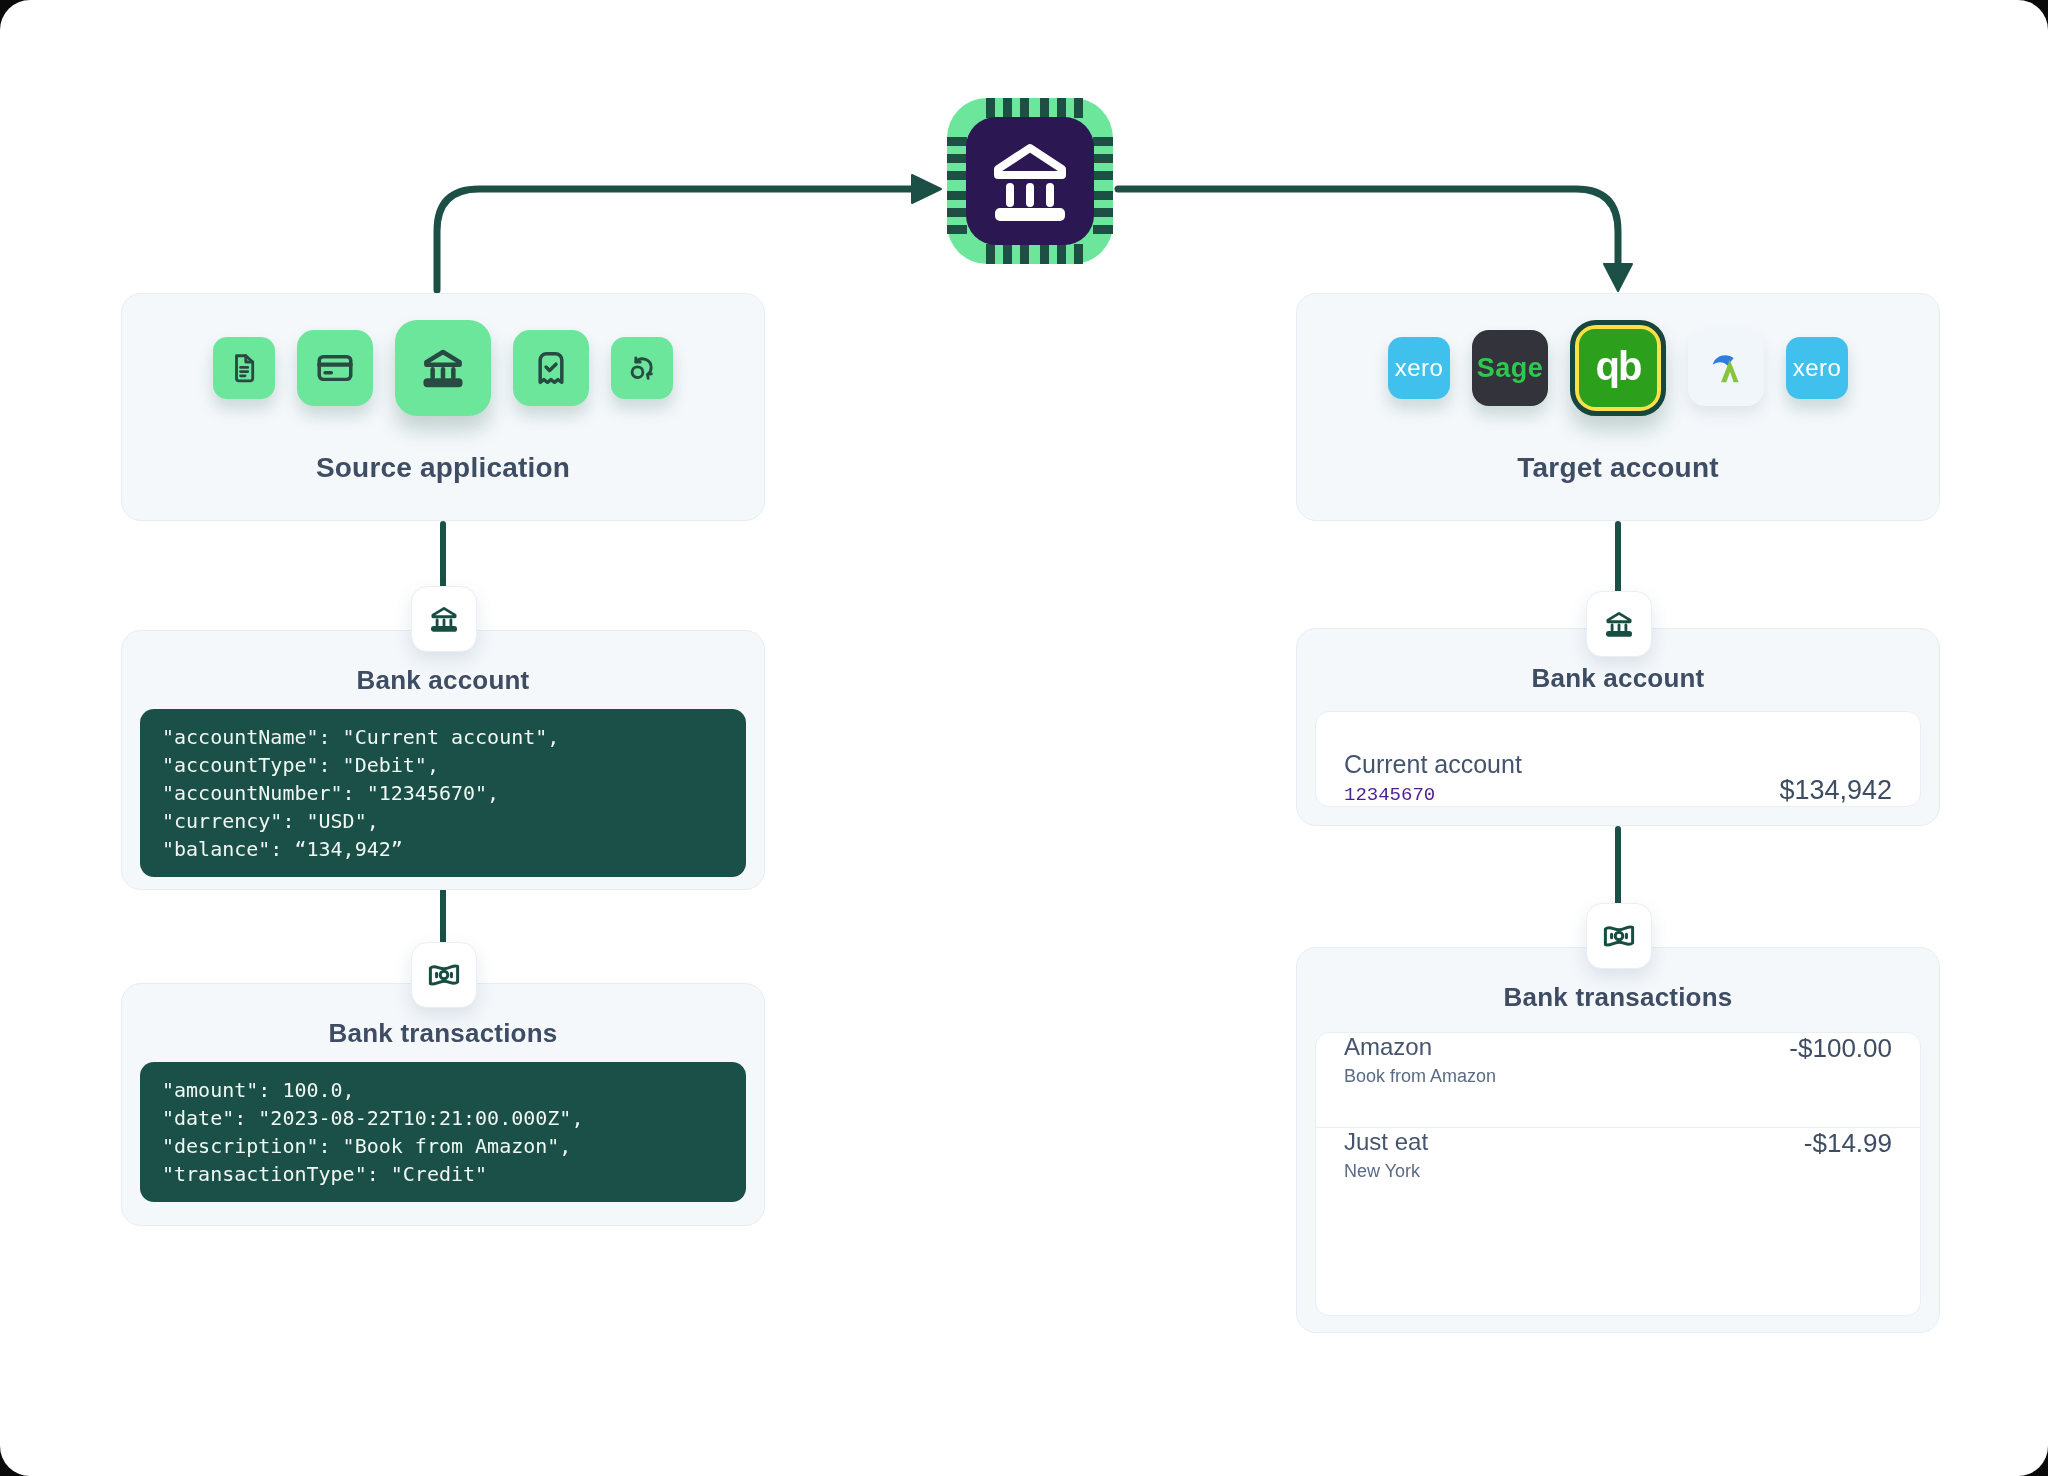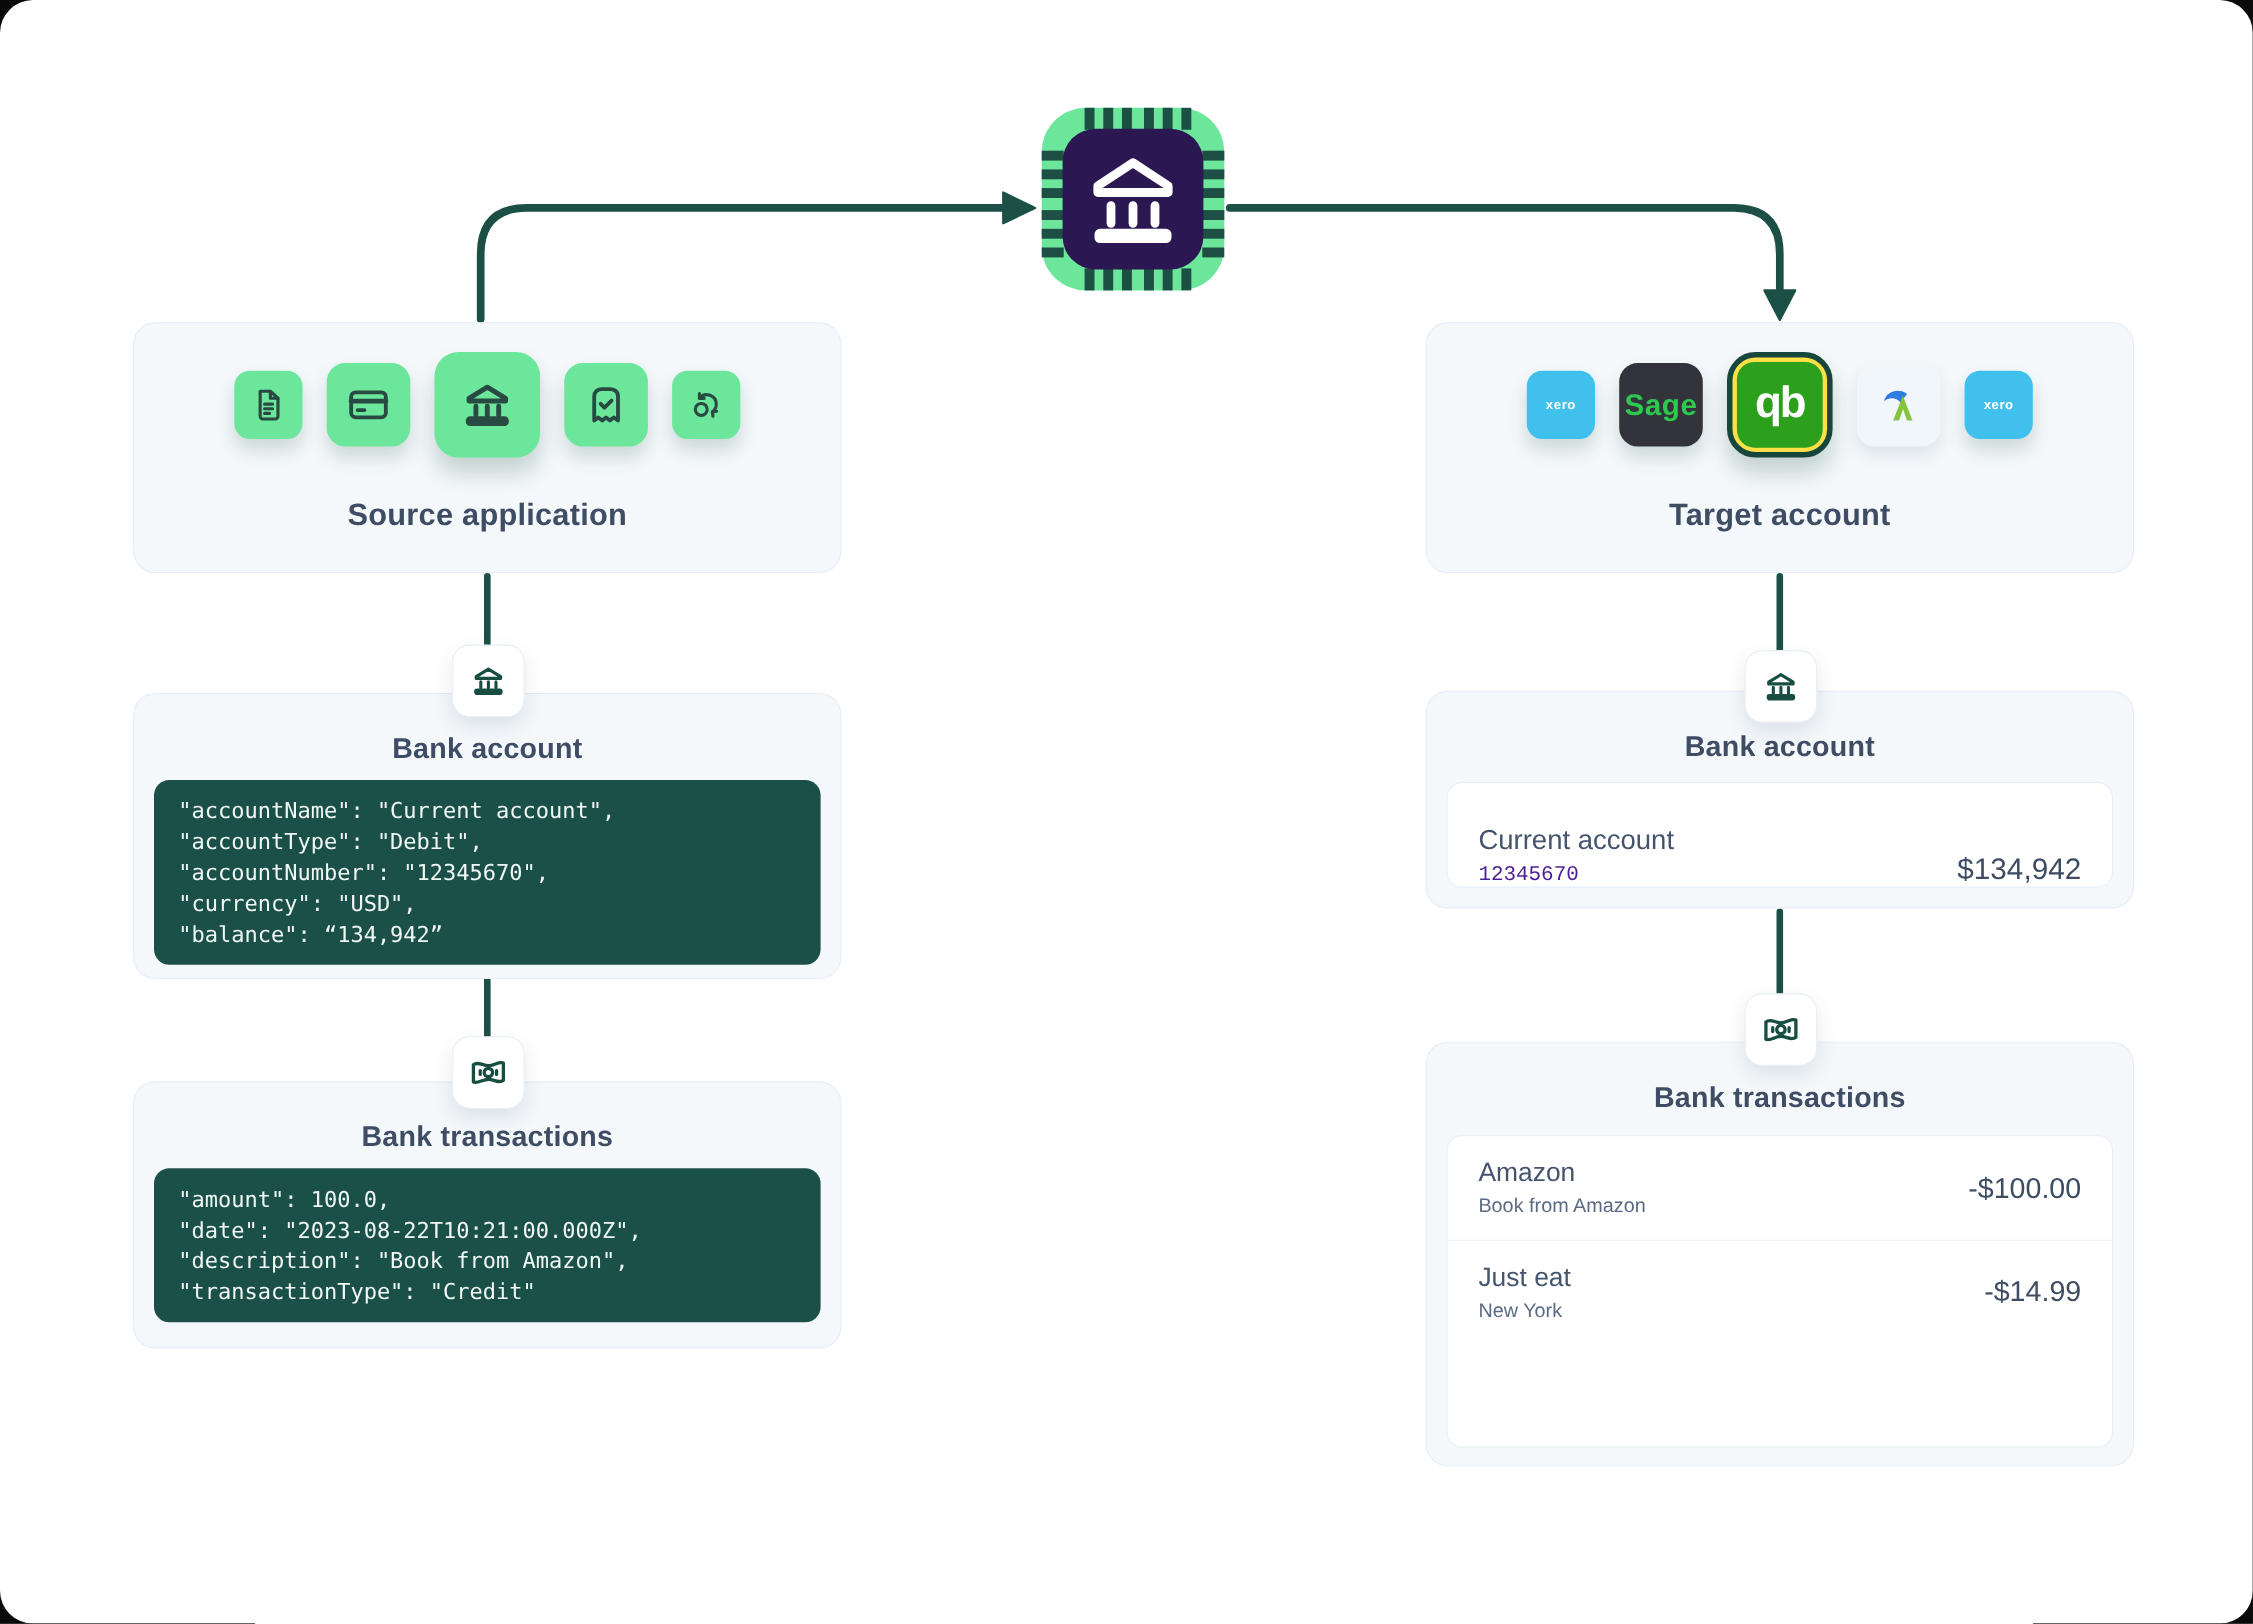--- a/index.html
+++ b/index.html
@@ -18,21 +18,21 @@
   .panel h3{margin:34px 0 0;text-align:center;font-size:26px;font-weight:bold;color:#3e4c64;letter-spacing:.2px;}
   .tile-row{height:100px;margin-top:24px;display:flex;gap:22px;justify-content:center;align-items:center;}
   .tile{
     display:flex;align-items:center;justify-content:center;box-sizing:border-box;
     background:#6ce69b;border-radius:16px;box-shadow:0 10px 16px rgba(23,77,60,.18);
   }
   .t62{width:62px;height:62px;border-radius:14px;}
   .t76{width:76px;height:76px;border-radius:17px;}
   .t96{width:96px;height:96px;border-radius:22px;box-shadow:0 14px 20px rgba(23,77,60,.22);}
   .tile svg{display:block;}
-  .tile-xero{background:#3fc0ed;color:#fff;font-weight:bold;font-size:12px;letter-spacing:.5px;}
+  .tile-xero{background:#3fc0ed;color:#fff;font-weight:normal;font-size:24px;letter-spacing:.5px;}
   .tile-sage{background:#32333b;color:#2ec84e;font-weight:bold;font-size:27px;letter-spacing:.5px;}
   .tile-fa{background:#f1f6fb;box-shadow:0 8px 14px rgba(70,95,120,.12);}
   .tile-qb{background:#fde047;border:5px solid #17463c;border-radius:26px;box-shadow:0 14px 20px rgba(23,77,60,.22);}
   .qb-core{width:78px;height:78px;border-radius:16px;background:#2ca01c;color:#fff;display:flex;
            align-items:center;justify-content:center;font-size:40px;font-weight:bold;letter-spacing:-2px;padding-bottom:4px;box-sizing:border-box;}
   
   .code{
     position:absolute;left:18px;right:18px;background:#1a5047;border-radius:14px;
     padding:14px 22px;font-family:"DejaVu Sans Mono",monospace;font-size:20px;line-height:28px;color:#f1f7f4;
   }
@@ -45,21 +45,21 @@
     box-shadow:0 8px 18px rgba(70,95,120,.14);display:flex;align-items:center;justify-content:center;z-index:3;
   }
   
   .inner{
     position:absolute;left:18px;right:18px;background:#fff;border:1px solid #e7eef6;border-radius:14px;box-sizing:border-box;
   }
   .acct-row{display:flex;align-items:flex-end;justify-content:space-between;padding:0 28px;height:100%;}
   .acct-name{font-size:25px;color:#45546e;font-weight:500;}
   .acct-num{font-size:19px;color:#4c1d95;margin-top:5px;font-family:Liberation Mono, monospace;}
   .acct-bal{font-size:27px;color:#3e4c64;font-weight:500;}
-  .tx-row{display:flex;align-items:center;justify-content:space-between;padding:0 28px;height:94px;box-sizing:border-box;}
+  .tx-row{display:flex;align-items:flex-start;justify-content:space-between;padding:0 28px;height:94px;box-sizing:border-box;}
   .tx-row + .tx-row{border-top:1px solid #eaf0f7;}
   .tx-name{font-size:24px;color:#45546e;font-weight:500;}
   .tx-detail{font-size:18px;color:#5b6a84;margin-top:5px;}
   .tx-amount{font-size:26px;color:#3e4c64;font-weight:500;}
   .chip{position:absolute;left:944px;top:95px;width:172px;height:172px;}
 </style>
 </head>
 <body>
 
 <div class="canvas">

